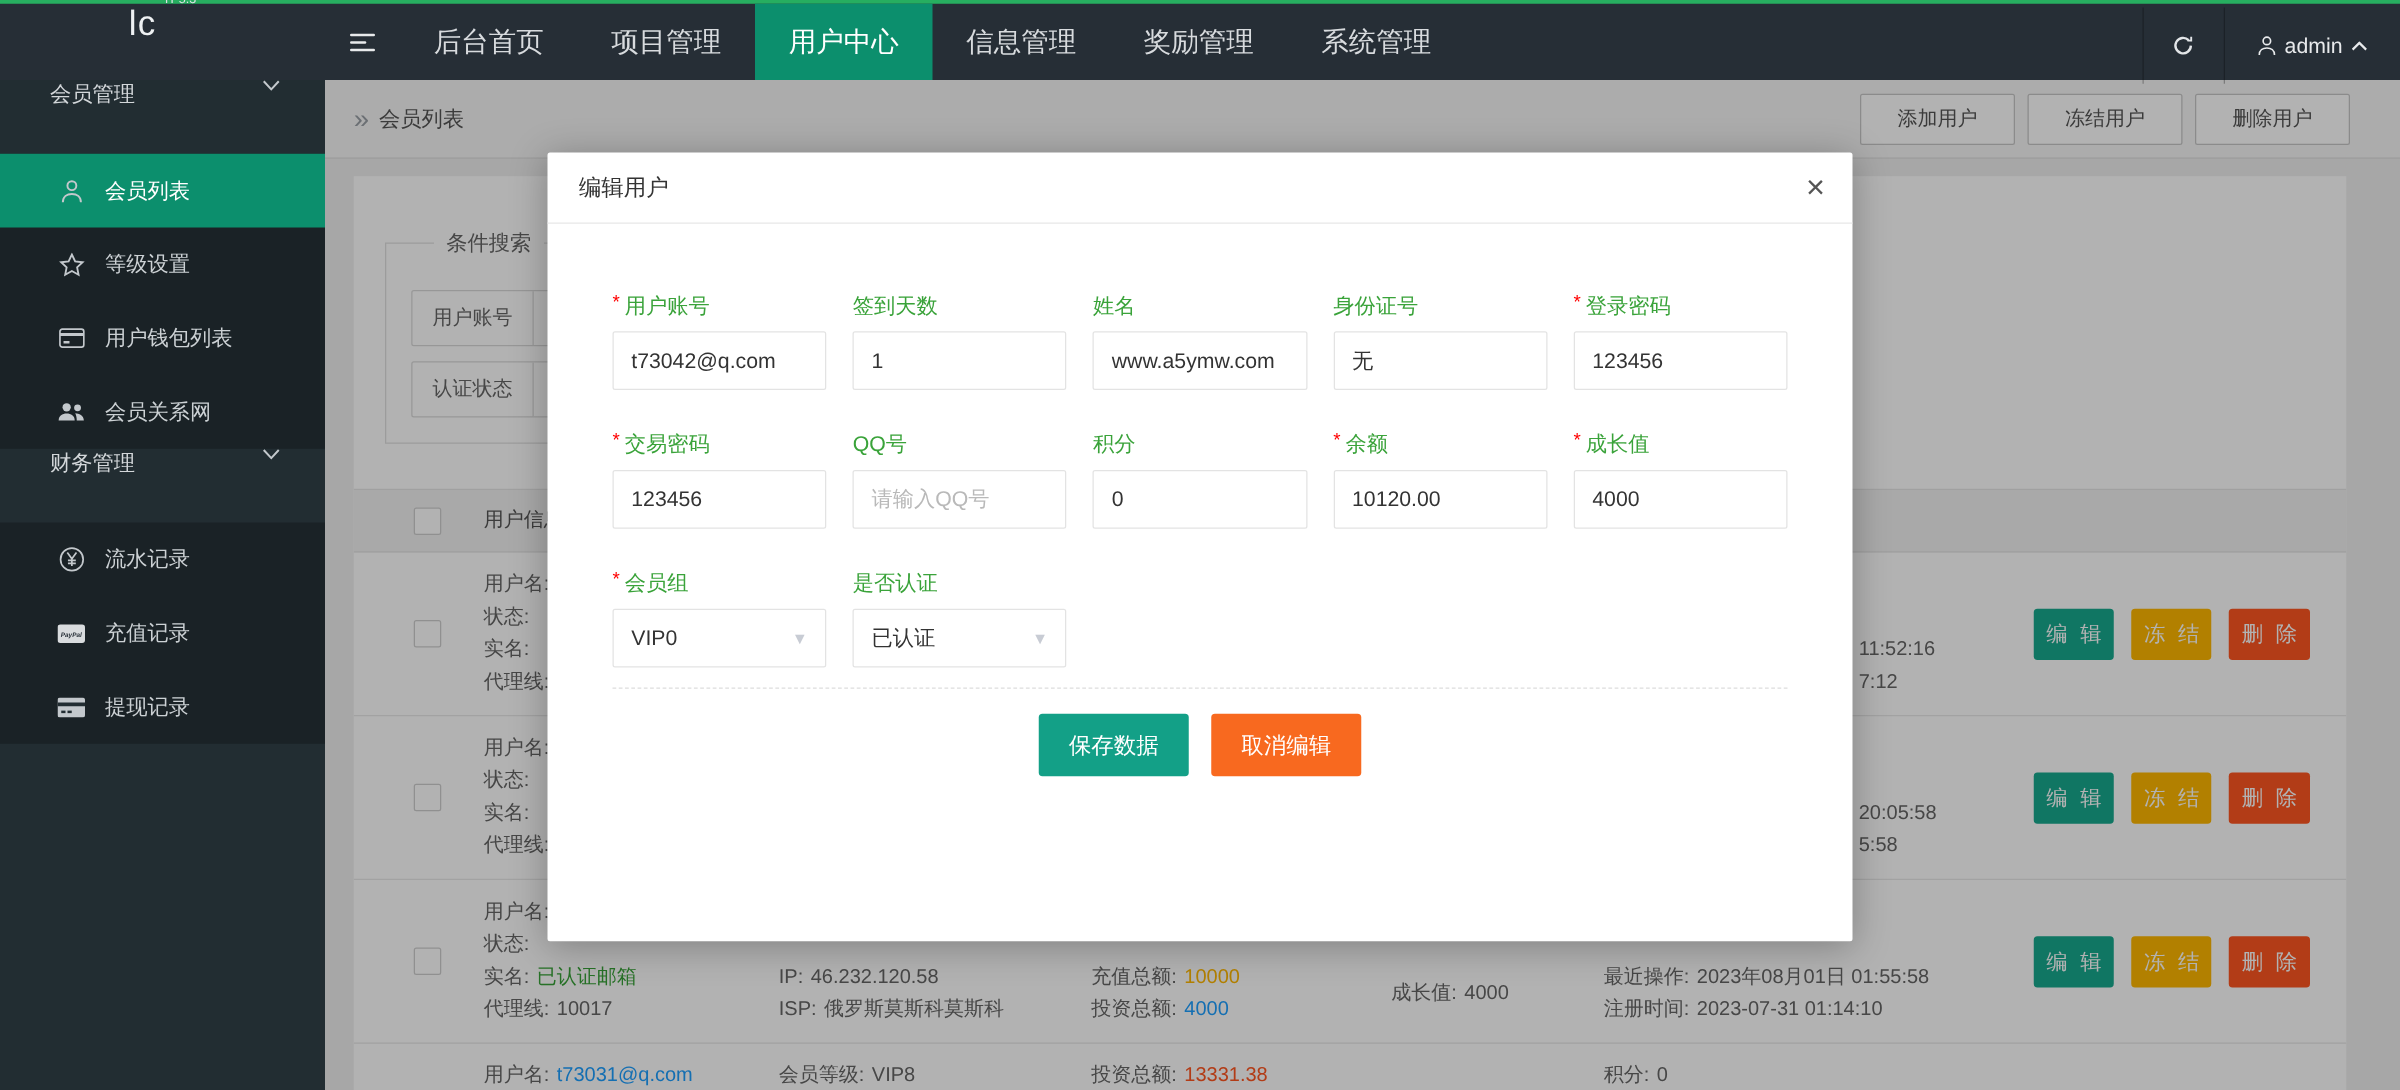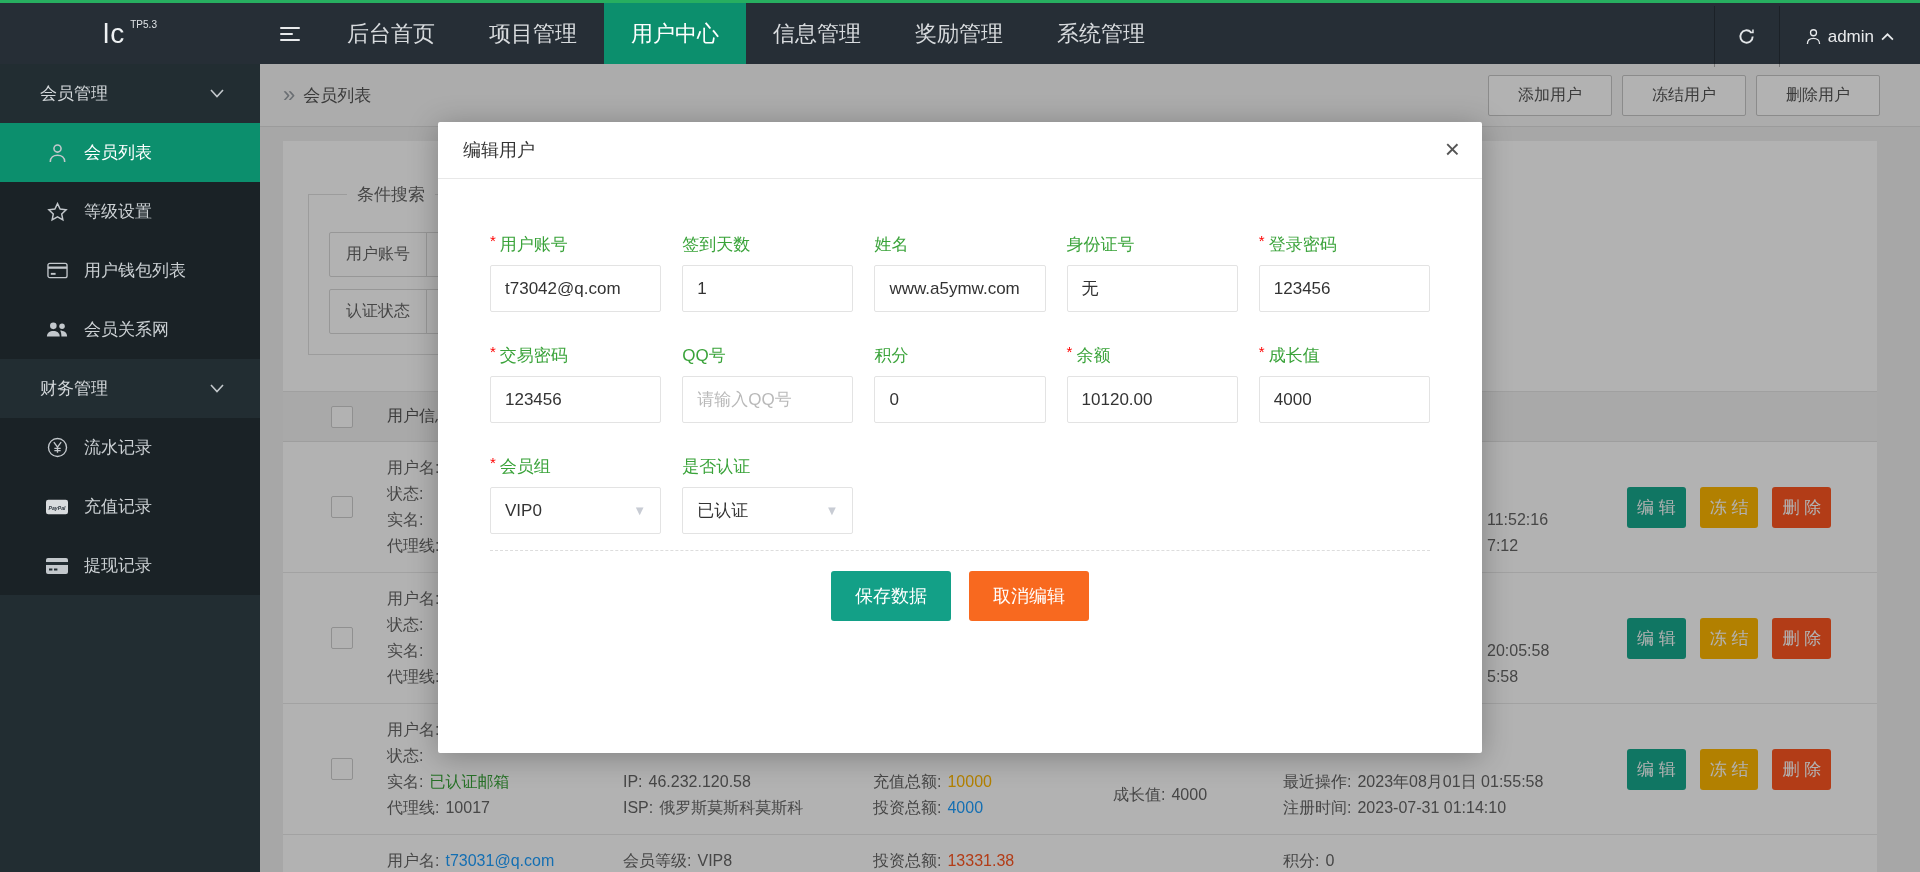--- a/index.html
+++ b/index.html
@@ -8,37 +8,37 @@
     --edit:#17a98e; --freeze:#ffb800; --del:#ff5722;
     --link:#1e9fff; --vred:#ff5722; --vorange:#ffb800; --vgreen:#39a339; --vmoney:#009900;
     --lblgreen:#3aa33a;
   }
   *{box-sizing:border-box;margin:0;padding:0}
   html,body{width:1920px;height:872px;overflow:hidden}
   body{font-family:"Liberation Sans","DejaVu Sans",sans-serif;background:#efefef;position:relative;color:#666}
 
   
   .topbar{position:absolute;left:0;top:0;right:0;height:64px;background:var(--navbg);border-top:3px solid var(--topline);display:flex;align-items:stretch;z-index:20}
-  .logo{width:260px;display:flex;align-items:center;justify-content:center;color:#eef1f3}
+  .logo{width:260px;display:flex;align-items:flex-start;justify-content:center;color:#eef1f3}
   .logo .lc{font-size:28px;letter-spacing:1px}
   .logo sup{font-size:10px;margin-left:5px;position:relative;top:-9px;color:#dfe3e6}
   .burger{width:60px;display:flex;flex-direction:column;justify-content:center;align-items:center;gap:4px;cursor:pointer}
   .burger i{display:block;height:2px;background:#e8eaec;width:20px;border-radius:1px}
   .burger i:nth-child(2){width:13px;align-self:flex-start;margin-left:20px}
   .topmenu{display:flex;align-items:stretch}
   .topmenu .titem{display:flex;align-items:center;padding:0 27px;color:#d8dbde;font-size:22px;cursor:pointer}
   .topmenu .titem.active{background:var(--accent);color:#fff}
   .topright{position:absolute;right:0;top:3px;height:61px;display:flex;align-items:center}
   .vsep{width:1px;height:61px;background:rgba(0,0,0,.28)}
   .iconbtn{width:64px;height:61px;display:flex;align-items:center;justify-content:center;color:#e2e5e8;cursor:pointer}
   .adminbox{display:flex;align-items:center;gap:7px;color:#e8eaec;font-size:17px;padding:0 26px;cursor:pointer;height:61px}
 
   
   .sidebar{position:absolute;left:0;top:64px;bottom:0;width:260px;background:var(--sidebg);z-index:20}
-  .side-group{height:59px;display:flex;align-items:center;justify-content:space-between;padding:0 36px 0 40px;color:#d3d7da;font-size:17px;cursor:pointer}
+  .side-group{height:59px;display:flex;justify-content:space-between;padding:0 36px 0 40px;color:#d3d7da;font-size:17px;cursor:pointer}
   .side-sub{background:var(--subbg)}
   .side-item{height:59px;display:flex;align-items:center;gap:16px;padding:0 0 0 46px;color:#ccd1d4;font-size:17px;cursor:pointer}
   .side-item.active{background:var(--accent);color:#fff}
   .side-item .ic{width:22px;height:22px;display:flex;align-items:center;justify-content:center;flex:none}
   .side-item svg{display:block}
 
   
   .content{position:absolute;left:260px;top:64px;right:0;bottom:0;background:#f0f0f0}
   .crumbbar{height:63px;background:#f6f6f6;border-bottom:1px solid #dedede;display:flex;align-items:center;padding:0 40px 0 23px}
   .crumb-arrow{font-size:22px;color:#9aa0a6;margin-right:8px}
@@ -62,21 +62,21 @@
   .trow{display:grid;grid-template-columns:58px 236px 250px 240px 170px 360px 1fr;padding:13px 0;padding-left:30px;min-height:129px;border-bottom:1px solid #e8e8e8;align-items:stretch}
   .trow .cbcell{display:flex;align-items:center}
   .col{padding-left:16px;font-size:16px;line-height:26px;color:#666}
   .col .line{white-space:nowrap}
   .col .lbl{color:#666;margin-right:6px}
   .c-link{color:var(--link)} .c-red{color:var(--vred)} .c-orange{color:var(--vorange)}
   .c-blue{color:var(--link)} .c-green{color:var(--vgreen)}
   .col.c4{display:flex;flex-direction:column;justify-content:center}
   .frag{margin-left:204px}
   .acts{display:flex;align-items:center;gap:14px;padding-left:0}
-  .abtn{border:0;color:#fff;font-size:17px;padding:9px 10px;border-radius:3px;cursor:pointer;white-space:nowrap;font-family:Liberation Sans, sans-serif}
+  .abtn{border:0;color:#fff;font-size:17px;padding:9px 10px;border-radius:3px;cursor:pointer;white-space:nowrap;font-family:Liberation Mono, monospace}
   .abtn.edit{background:var(--edit)} .abtn.freeze{background:var(--freeze)} .abtn.del{background:var(--del)}
 
   .overlay{position:absolute;inset:0;background:rgba(0,0,0,.30);z-index:40}
 
   
   .modal{position:absolute;left:438px;top:122px;width:1044px;height:631px;background:#fff;border-radius:2px;box-shadow:0 4px 30px rgba(0,0,0,.28);z-index:100}
   .m-head{height:57px;line-height:57px;padding-left:25px;font-size:18px;color:#333;border-bottom:1px solid #e8e8e8;position:relative}
   .m-close{position:absolute;right:22px;top:0;font-size:26px;color:#555;cursor:pointer;line-height:54px}
   .m-body{padding:54px 52px 0}
   .fgrid{display:grid;grid-template-columns:repeat(5,1fr);column-gap:21px;row-gap:32px}

